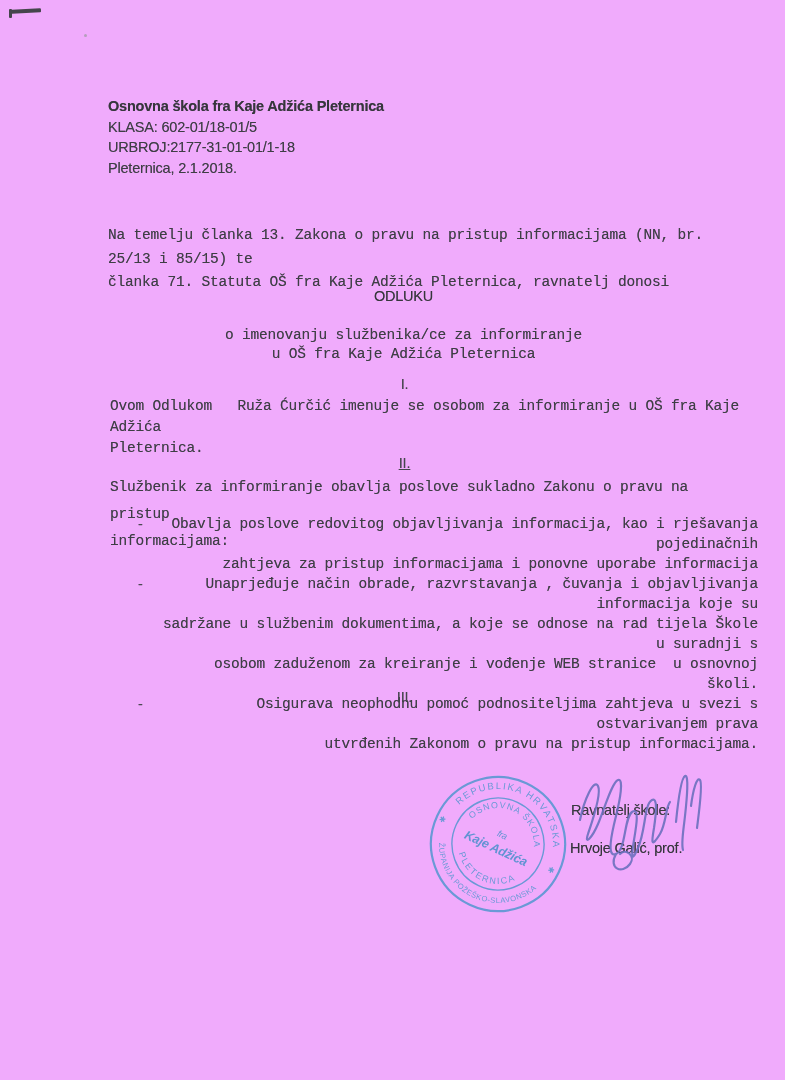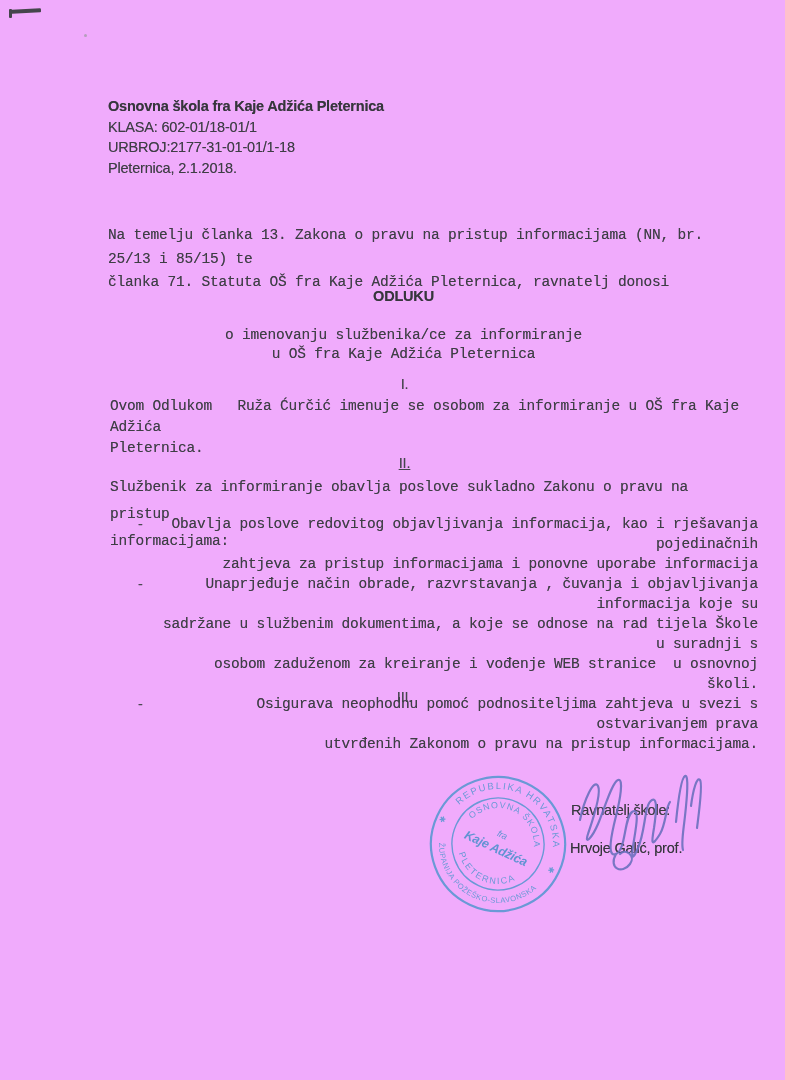--- a/index.html
+++ b/index.html
@@ -30,21 +30,21 @@
     left:84px;top:34px;width:3px;height:3px;
     background:#9a9aa0;border-radius:50%;opacity:.7;
   }
 
   .header-block{left:108px;top:96px;line-height:20.5px;}
   .header-block .bold{font-weight:700;color:#36363c;}
 
   .preamble{left:108px;top:224px;width:640px;line-height:23.5px;}
 
   .title-block{left:0;top:286px;width:785px;text-align:center;padding-left:22px;box-sizing:border-box;}
-  .title-main{font-weight:700;color:#36363c;line-height:21px;}
+  .title-main{font-weight:400;color:#36363c;line-height:21px;}
   .title-sub{line-height:19px;margin-top:19px;}
 
   .sec-num{left:0;width:785px;text-align:center;padding-left:24px;box-sizing:border-box;color:#46464d;}
   .num1{top:376px;}
   .num2{top:455px;text-decoration:underline;}
   .num3{top:689px;}
 
   .sec1-body{left:110px;top:396px;width:640px;line-height:21px;}
   .sec2-body{left:110px;top:474px;width:620px;line-height:27px;}
   .sec3-body{left:113px;top:681px;width:640px;line-height:22px;}
@@ -68,21 +68,21 @@
 <body>
 
 <div class="page">
 
   <div class="abs artifact-line"></div>
   <div class="abs artifact-tip"></div>
   <div class="abs artifact-dot"></div>
 
   <div class="abs header-block soft">
     <div class="bold">Osnovna škola fra Kaje Adžića Pleternica</div>
-    <div>KLASA: 602-01/18-01/1</div>
+    <div>KLASA: 602-01/18-01/5</div>
     <div>URBROJ:2177-31-01-01/1-18</div>
     <div>Pleternica, 2.1.2018.</div>
   </div>
 
   <div class="abs preamble pre soft">Na temelju članka 13. Zakona o pravu na pristup informacijama (NN, br. 25/13 i 85/15) te
 članka 71. Statuta OŠ fra Kaje Adžića Pleternica, ravnatelj donosi</div>
 
   <div class="abs title-block">
     <div class="title-main soft">ODLUKU</div>
     <div class="title-sub pre soft">o imenovanju službenika/ce za informiranje

